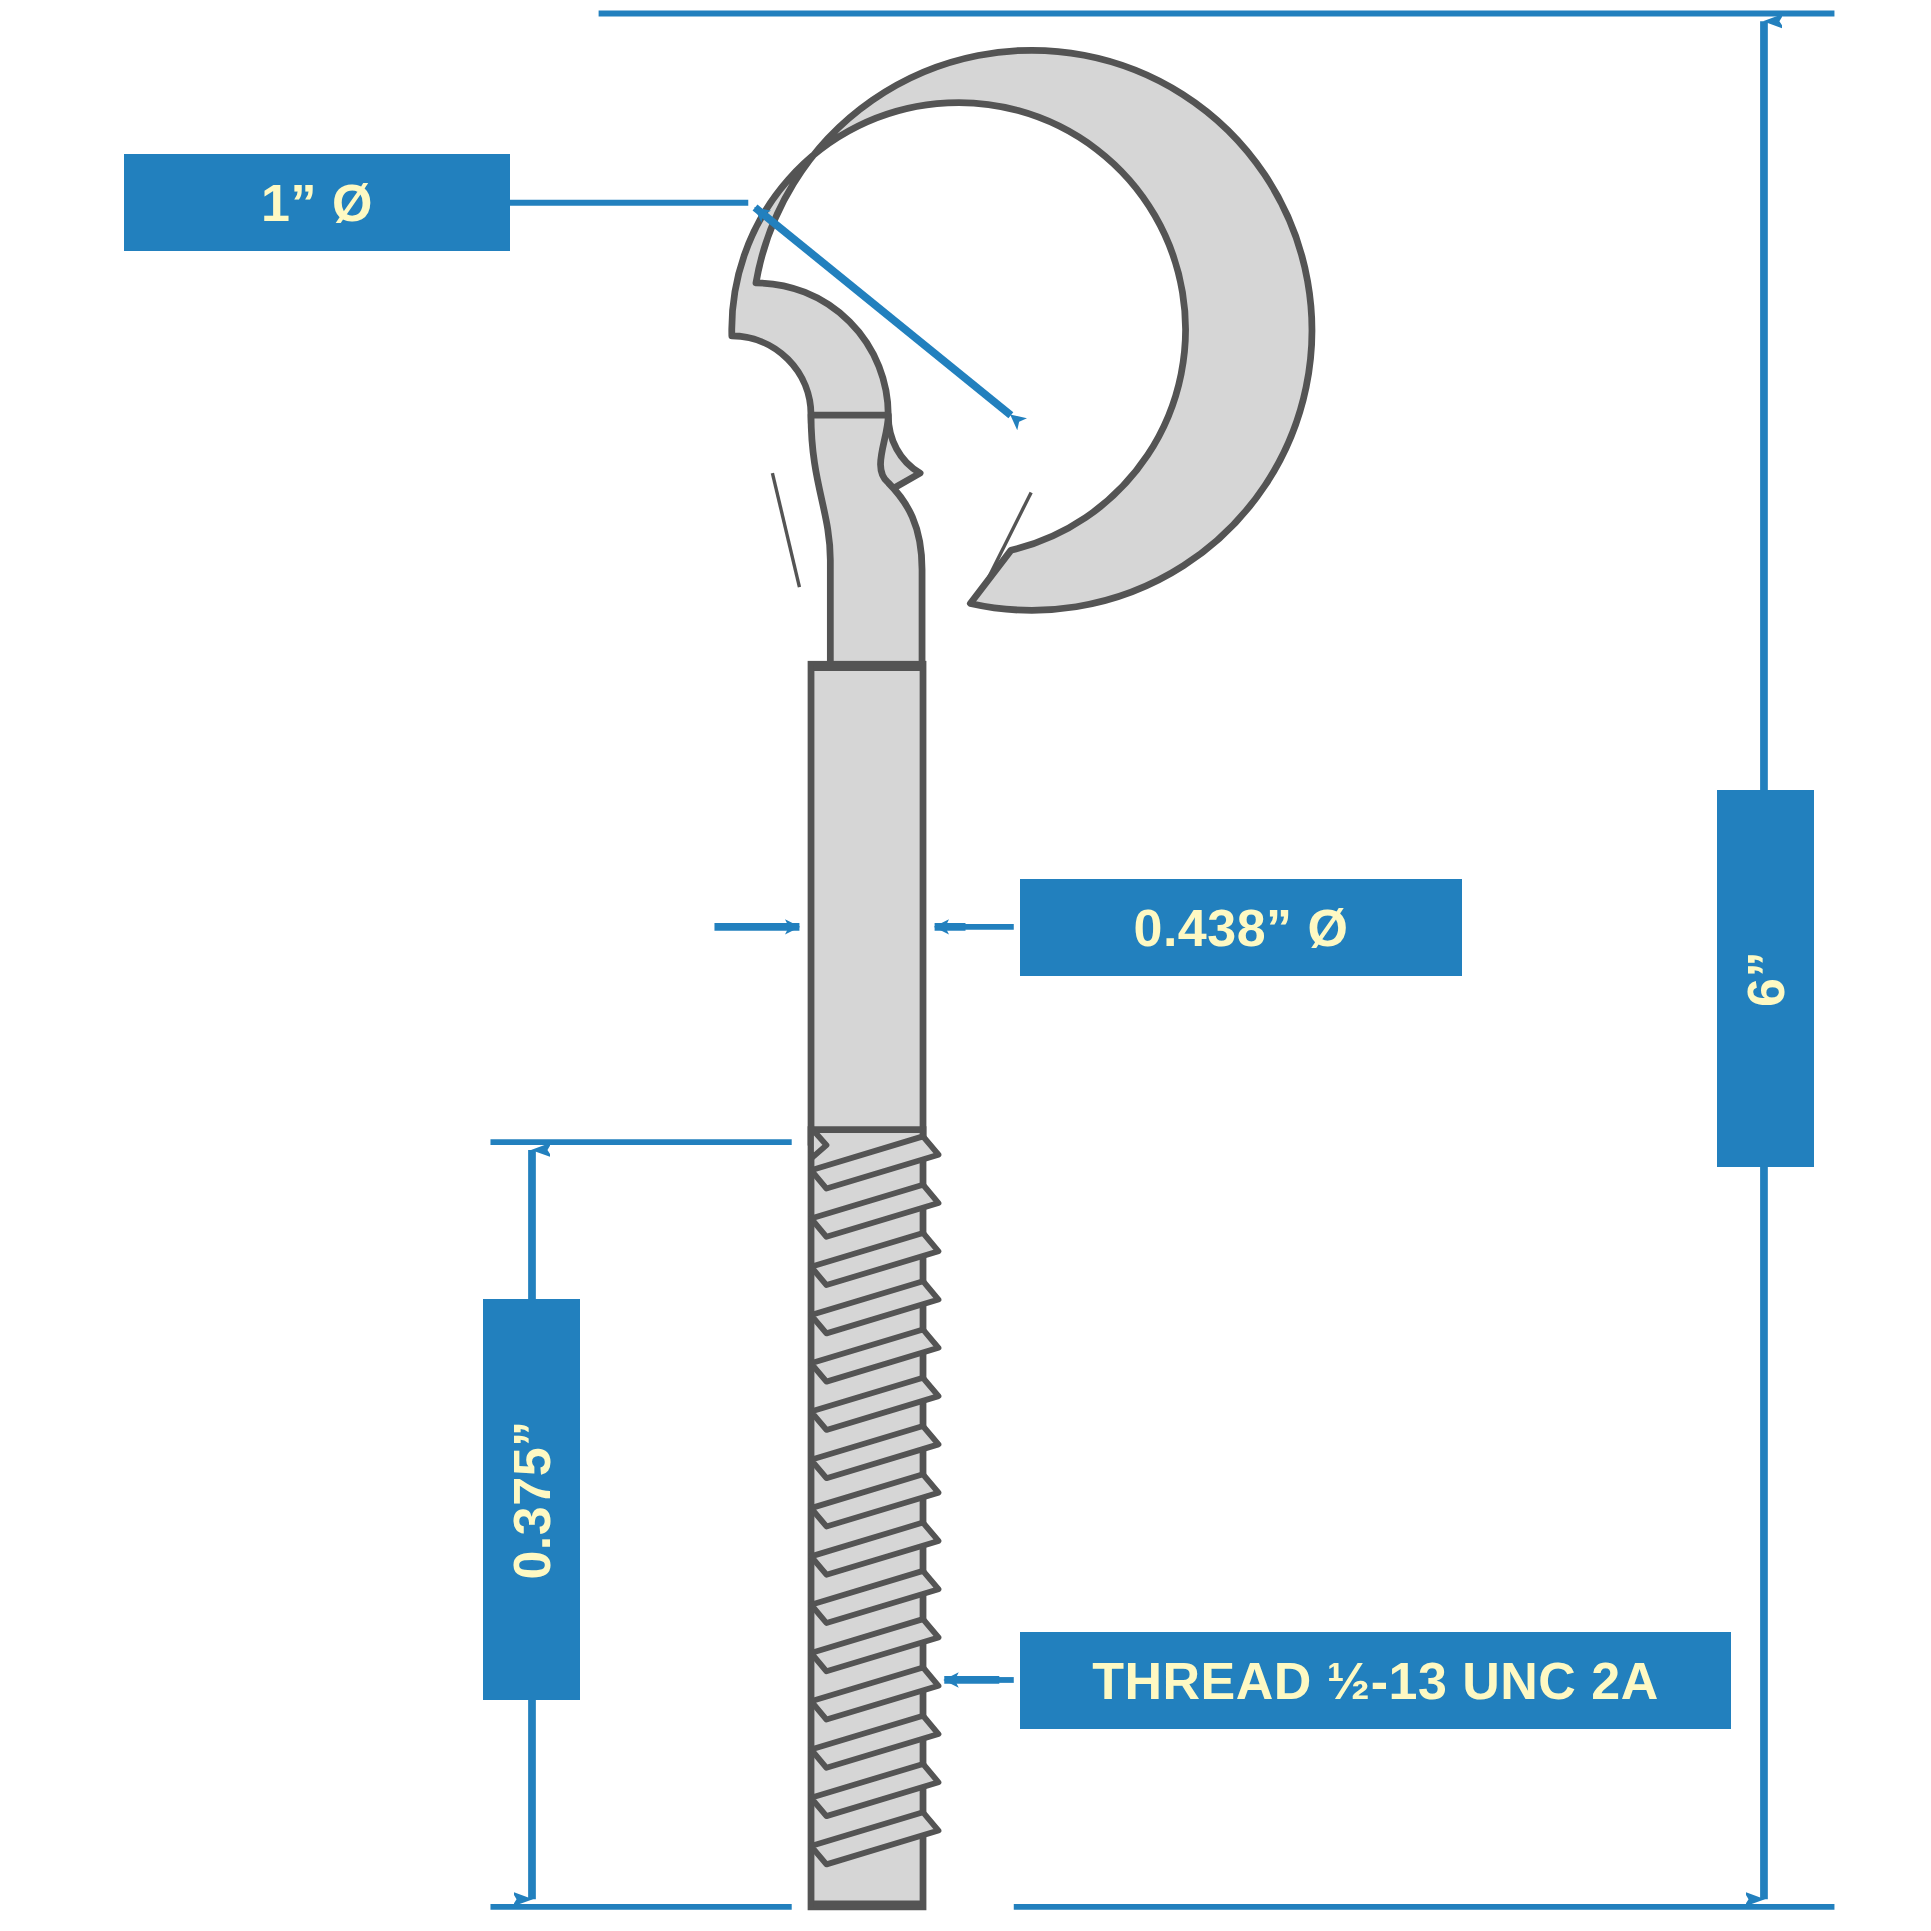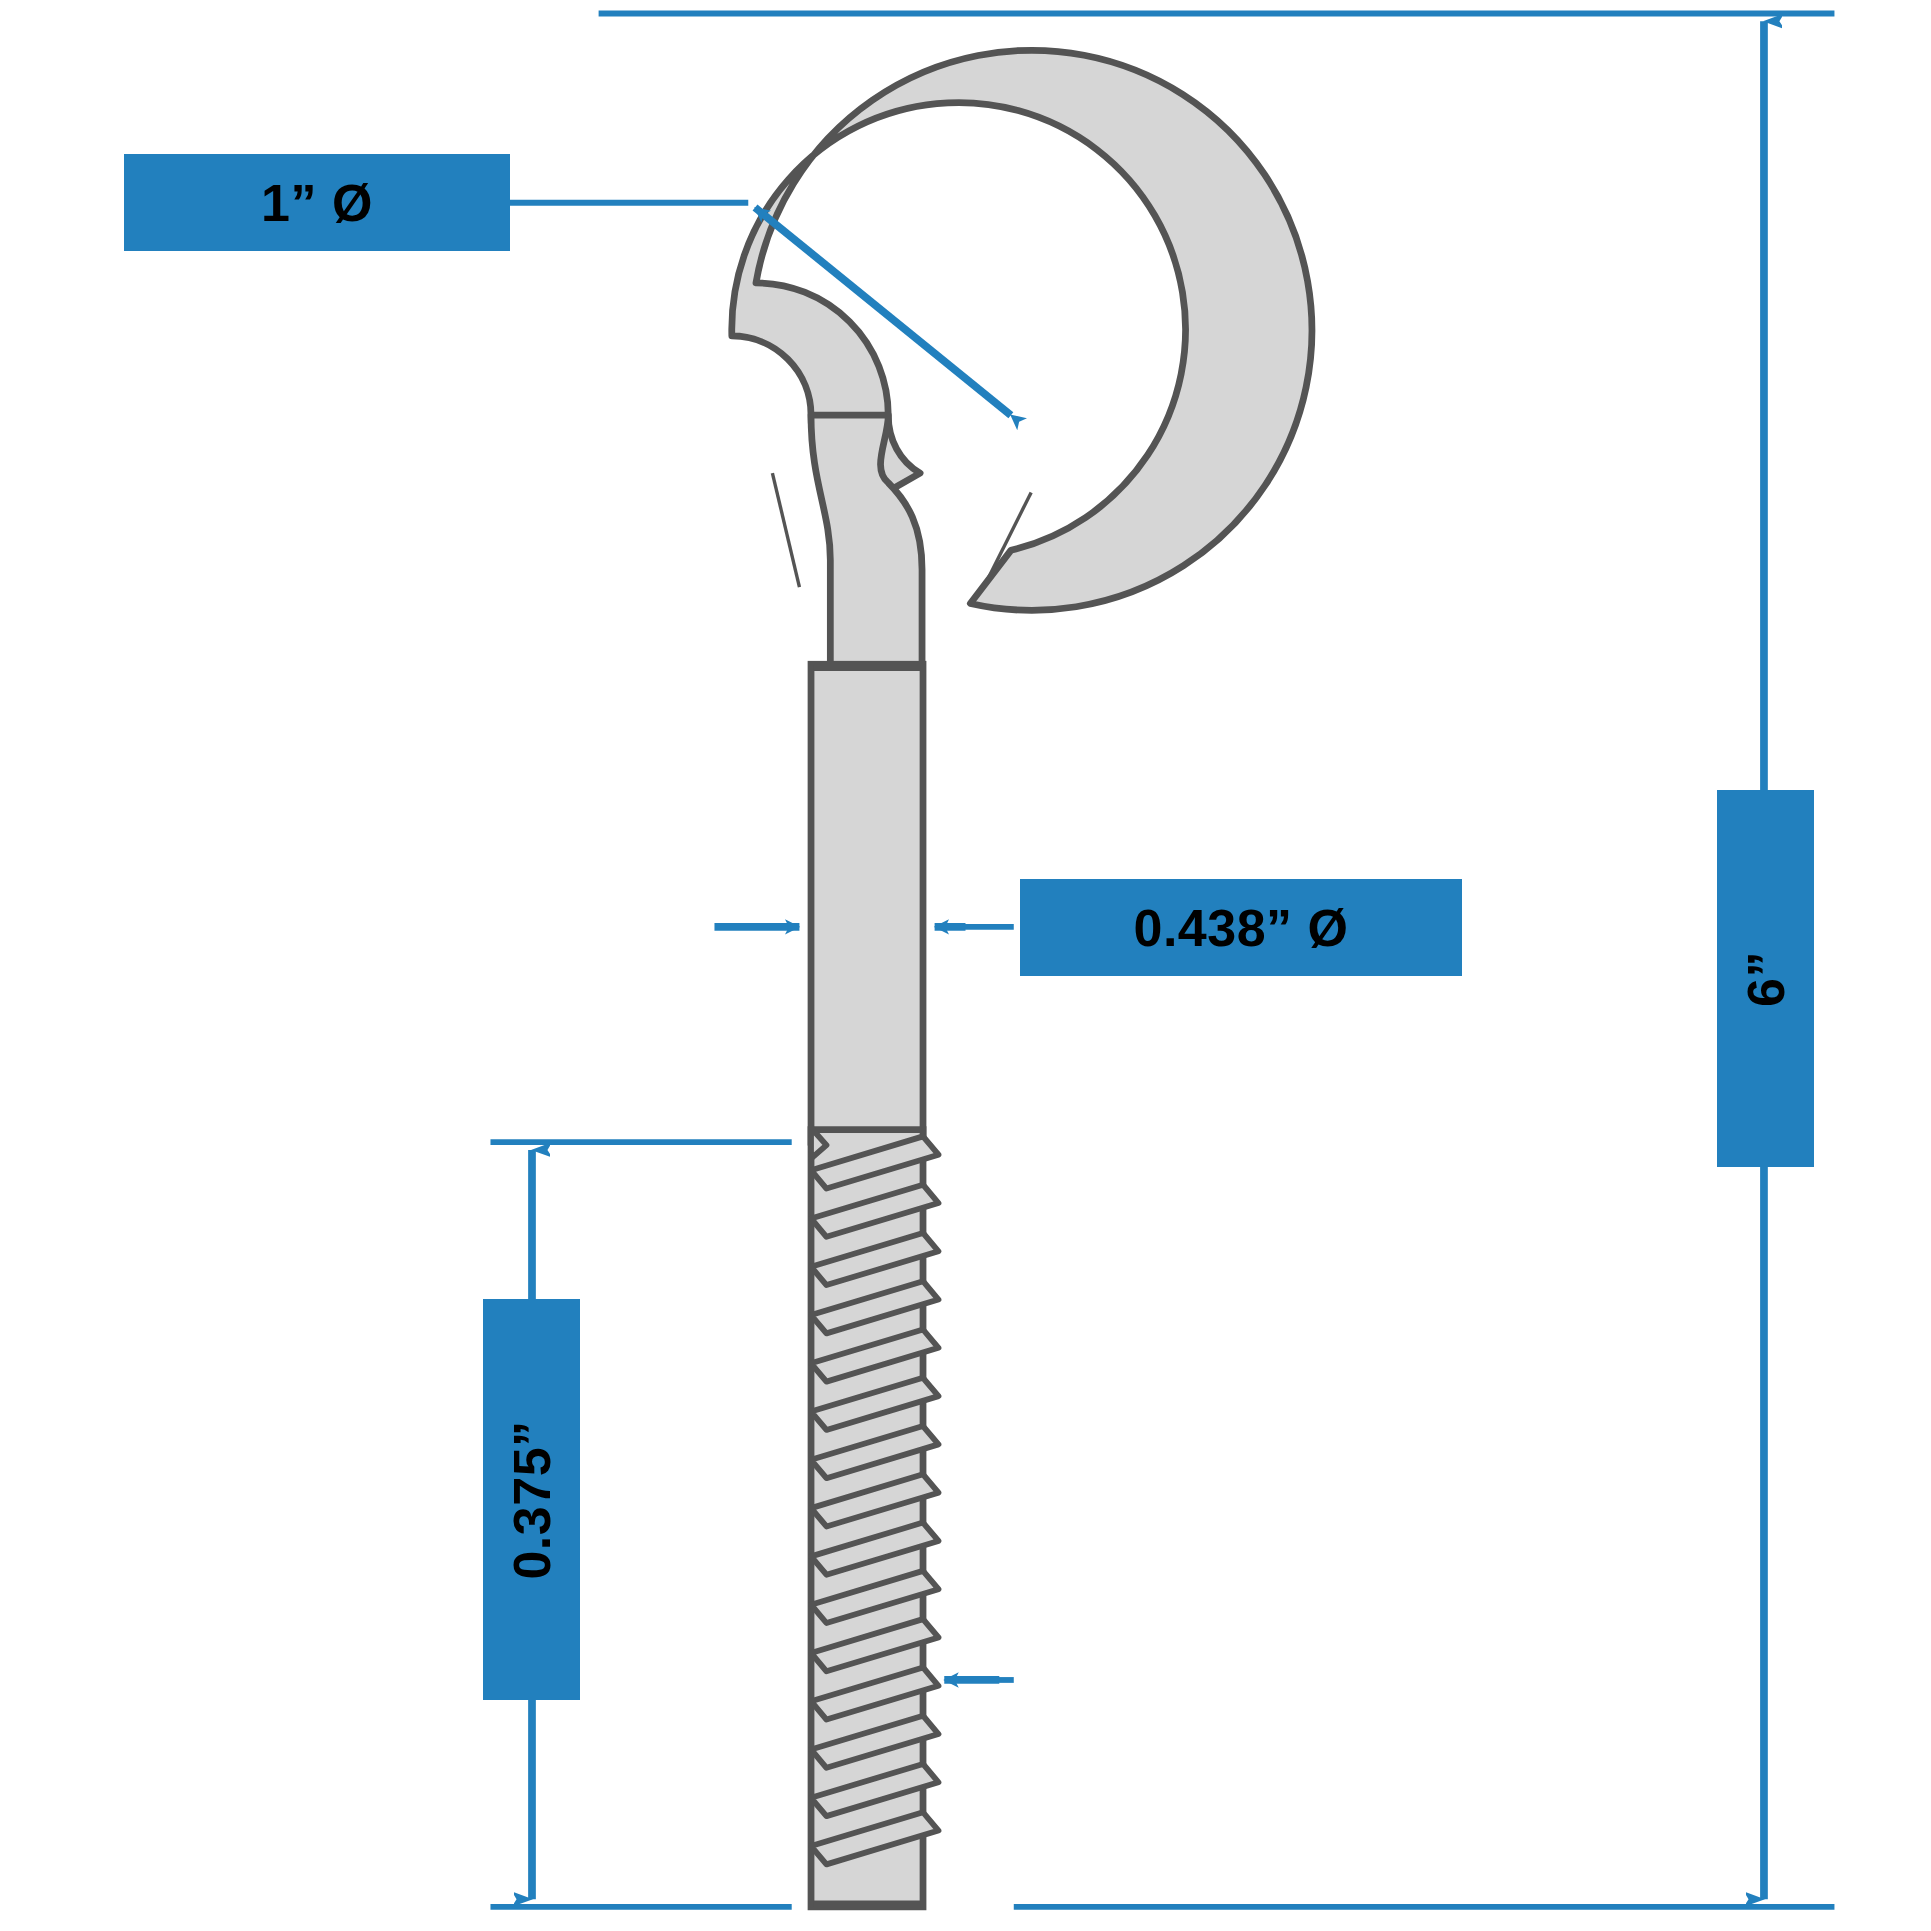--- a/index.html
+++ b/index.html
@@ -20,21 +20,21 @@
   #drawing {
     position: absolute;
     left: 0;
     top: 0;
     width: 1931px;
     height: 1931px;
   }
   .callout {
     position: absolute;
     background: #2280be;
-    color: #000000;
+    color: #fef9c3;
     font-family: "Liberation Sans", sans-serif;
     font-weight: bold;
     display: flex;
     align-items: center;
     justify-content: center;
     letter-spacing: 0.5px;
     box-sizing: border-box;
     white-space: nowrap;
   }
   .callout-h {
@@ -174,20 +174,23 @@
   </svg>
 
   <div class="callout callout-h" id="label-eye-dia">
     <span>1” Ø</span>
   </div>
 
   <div class="callout callout-h" id="label-shaft-dia">
     <span>0.438” Ø</span>
   </div>
 
+  <div class="callout callout-h" id="label-thread">
+    <span>THREAD ½-13 UNC 2A</span>
+  </div>
 
   <div class="callout callout-v" id="label-length">
     <span class="vtext">6”</span>
   </div>
 
   <div class="callout callout-v" id="label-thread-len">
     <span class="vtext">0.375”</span>
   </div>
 
 </div>

